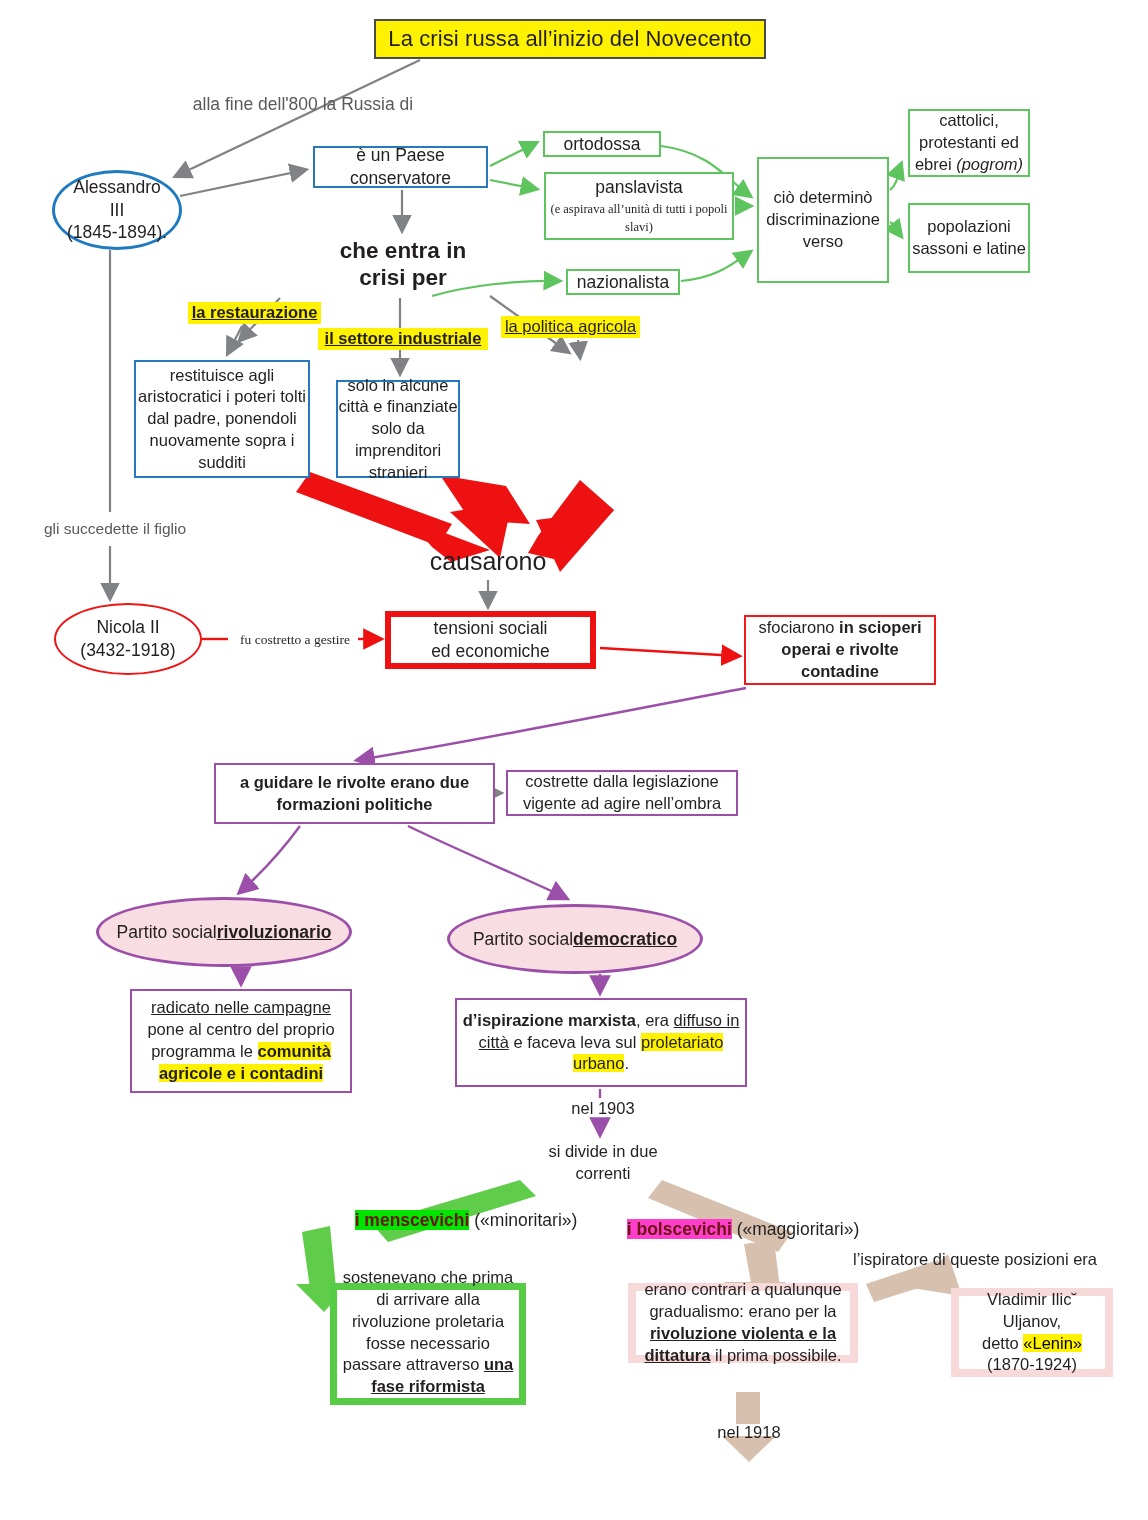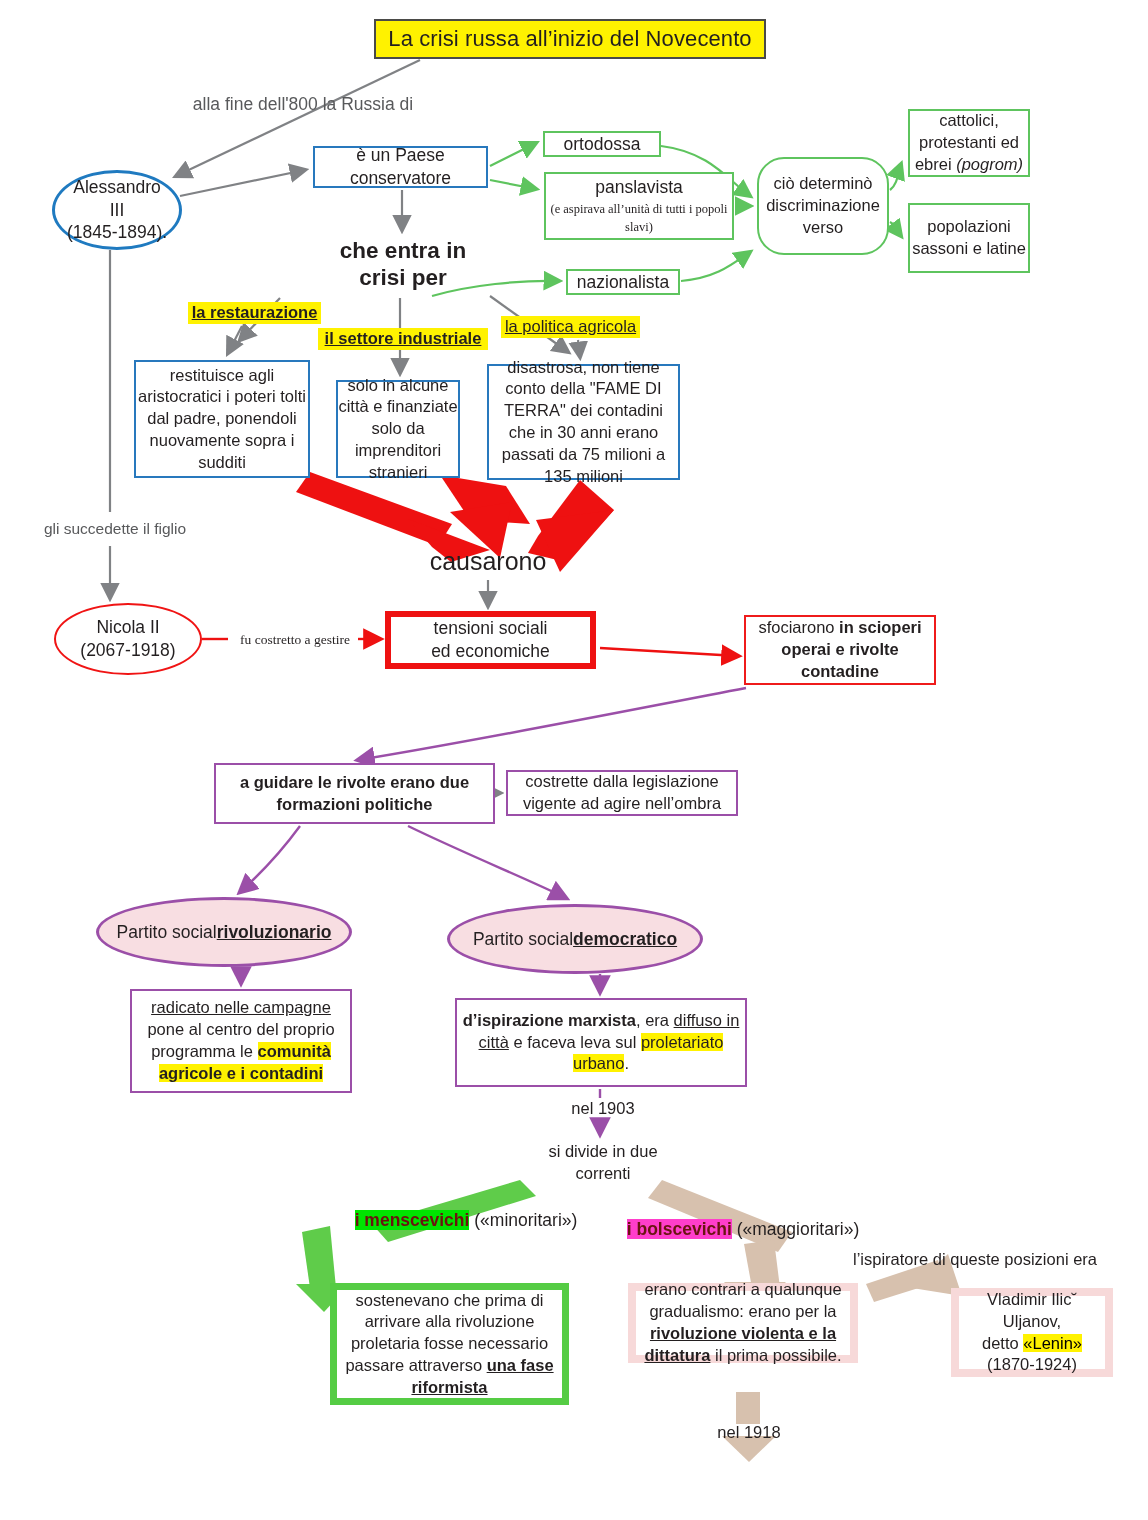--- a/index.html
+++ b/index.html
@@ -54,21 +54,21 @@
     font-size:22px; letter-spacing:.1px;
   }
   #lbl-fine-800 { left:188px; top:92px; width:230px; height:24px; }
   #alessandro { left:52px; top:170px; width:130px; height:80px; }
   #paese-cons { left:313px; top:146px; width:175px; height:42px; }
   #che-entra  { left:330px; top:236px; width:146px; height:56px; }
 
   #ortodossa   { left:543px; top:131px; width:118px; height:26px; }
   #panslavista { left:544px; top:172px; width:190px; height:68px; }
   #nazionalista{ left:566px; top:269px; width:114px; height:26px; }
-  #cio-determ  { left:757px; top:157px; width:132px; height:98px;border-radius:27px; }
+  #cio-determ  { left:757px; top:157px; width:132px; height:126px; }
   #cattolici   { left:908px; top:109px; width:122px; height:68px; }
   #popolazioni { left:908px; top:203px; width:122px; height:70px; }
 
   #lbl-restaur  { left:188px; top:302px; width:133px; height:22px; }
   #lbl-settore  { left:318px; top:328px; width:170px; height:22px; }
   #lbl-politica { left:501px; top:316px; width:139px; height:22px; }
 
   #bx-restituisce { left:134px; top:360px; width:176px; height:118px; }
   #bx-settore     { left:336px; top:380px; width:124px; height:98px; }
   #bx-agricola    { left:487px; top:364px; width:193px; height:116px; }
@@ -89,21 +89,21 @@
   #bx-radicato { left:130px; top:989px; width:222px; height:104px; }
   #bx-marxista { left:455px; top:998px; width:292px; height:89px; }
 
   #lbl-1903 { left:558px; top:1098px; width:90px; height:22px; }
   #si-divide { left:540px; top:1141px; width:126px; height:44px; }
 
   #lbl-mensc { left:340px; top:1207px; width:252px; height:26px; }
   #lbl-bolsc { left:612px; top:1216px; width:262px; height:26px; }
   #lbl-ispiratore { left:840px; top:1249px; width:270px; height:22px; }
 
-  #bx-mensc { left:330px; top:1283px; width:239px; height:122px; }
+  #bx-mensc { left:330px; top:1283px; width:196px; height:122px;align-items:flex-end; }
   #bx-bolsc { left:628px; top:1283px; width:230px; height:80px; }
   #bx-lenin { left:951px; top:1288px; width:162px; height:89px; }
 
   #lbl-1918 { left:704px; top:1422px; width:90px; height:22px; }
   #bx-comunista { left:573px; top:1464px; width:352px; height:44px; }
 </style>
 </head>
 <body>
 
 <div id="canvas">
@@ -273,36 +273,33 @@
   <div class="node plain" id="lbl-politica">
     <span class="hl-yellow u t16">la politica agricola</span>
   </div>
 
   <div class="node bx-blue t16" id="bx-restituisce">
     <span>restituisce agli aristocratici i poteri tolti dal padre, ponendoli nuovamente sopra i sudditi</span>
   </div>
   <div class="node bx-blue t16" id="bx-settore">
     <span>solo in alcune città e finanziate solo da imprenditori stranieri</span>
   </div>
-  <div class="node bx-blue t16" id="bx-agricola">
-    <span>disastrosa, non tiene conto della "FAME DI TERRA" dei contadini che in 30 anni erano passati da 75 milioni a 135 milioni</span>
-  </div>
 
   <div class="node plain t25" id="causarono">
     <span>causarono</span>
   </div>
 
   <div class="node plain t15 gray-ink" id="lbl-succedette">
     <span>gli succedette il figlio</span>
   </div>
 
   <div class="node ellipse-red t17" id="nicola">
     <span>
       <span>Nicola II</span><br>
-      <span>(2067-1918)</span>
+      <span>(3432-1918)</span>
     </span>
   </div>
 
   <div class="node plain serif-13" id="lbl-fu-costretto">
     <span>fu costretto a gestire</span>
   </div>
 
   <div class="node bx-red-thick t17" id="tensioni">
     <span>
       <span>tensioni sociali</span><br>

